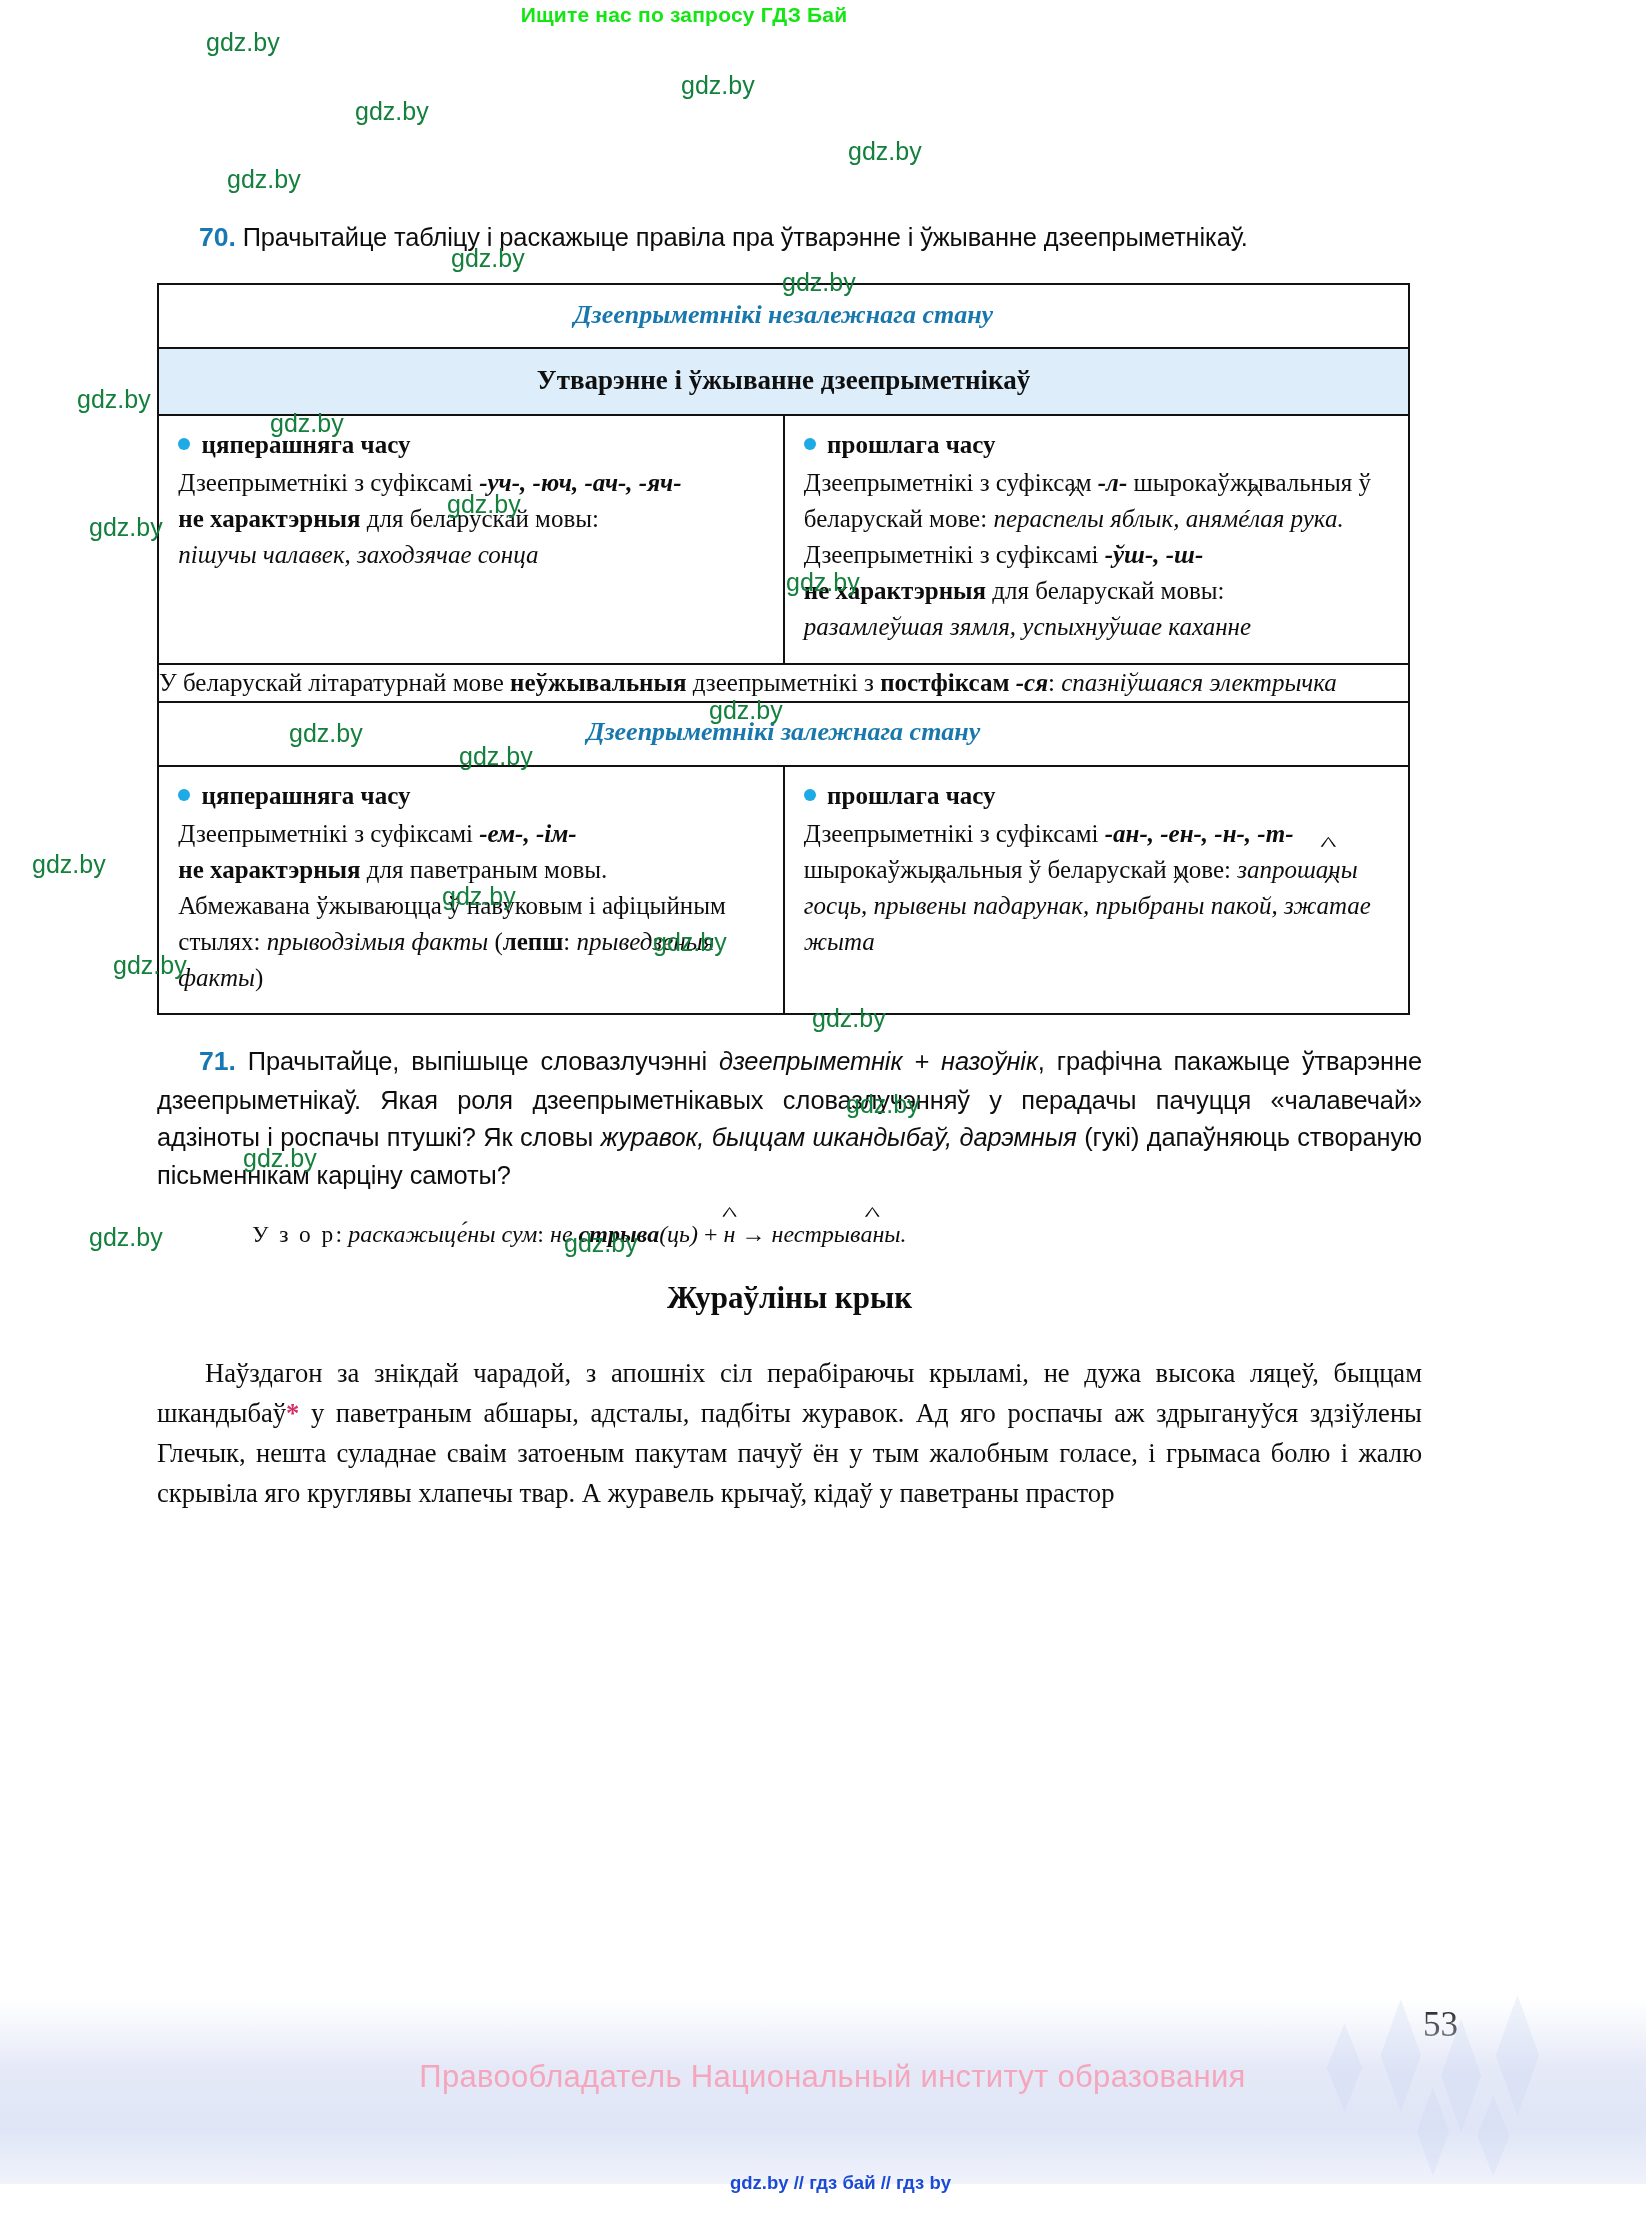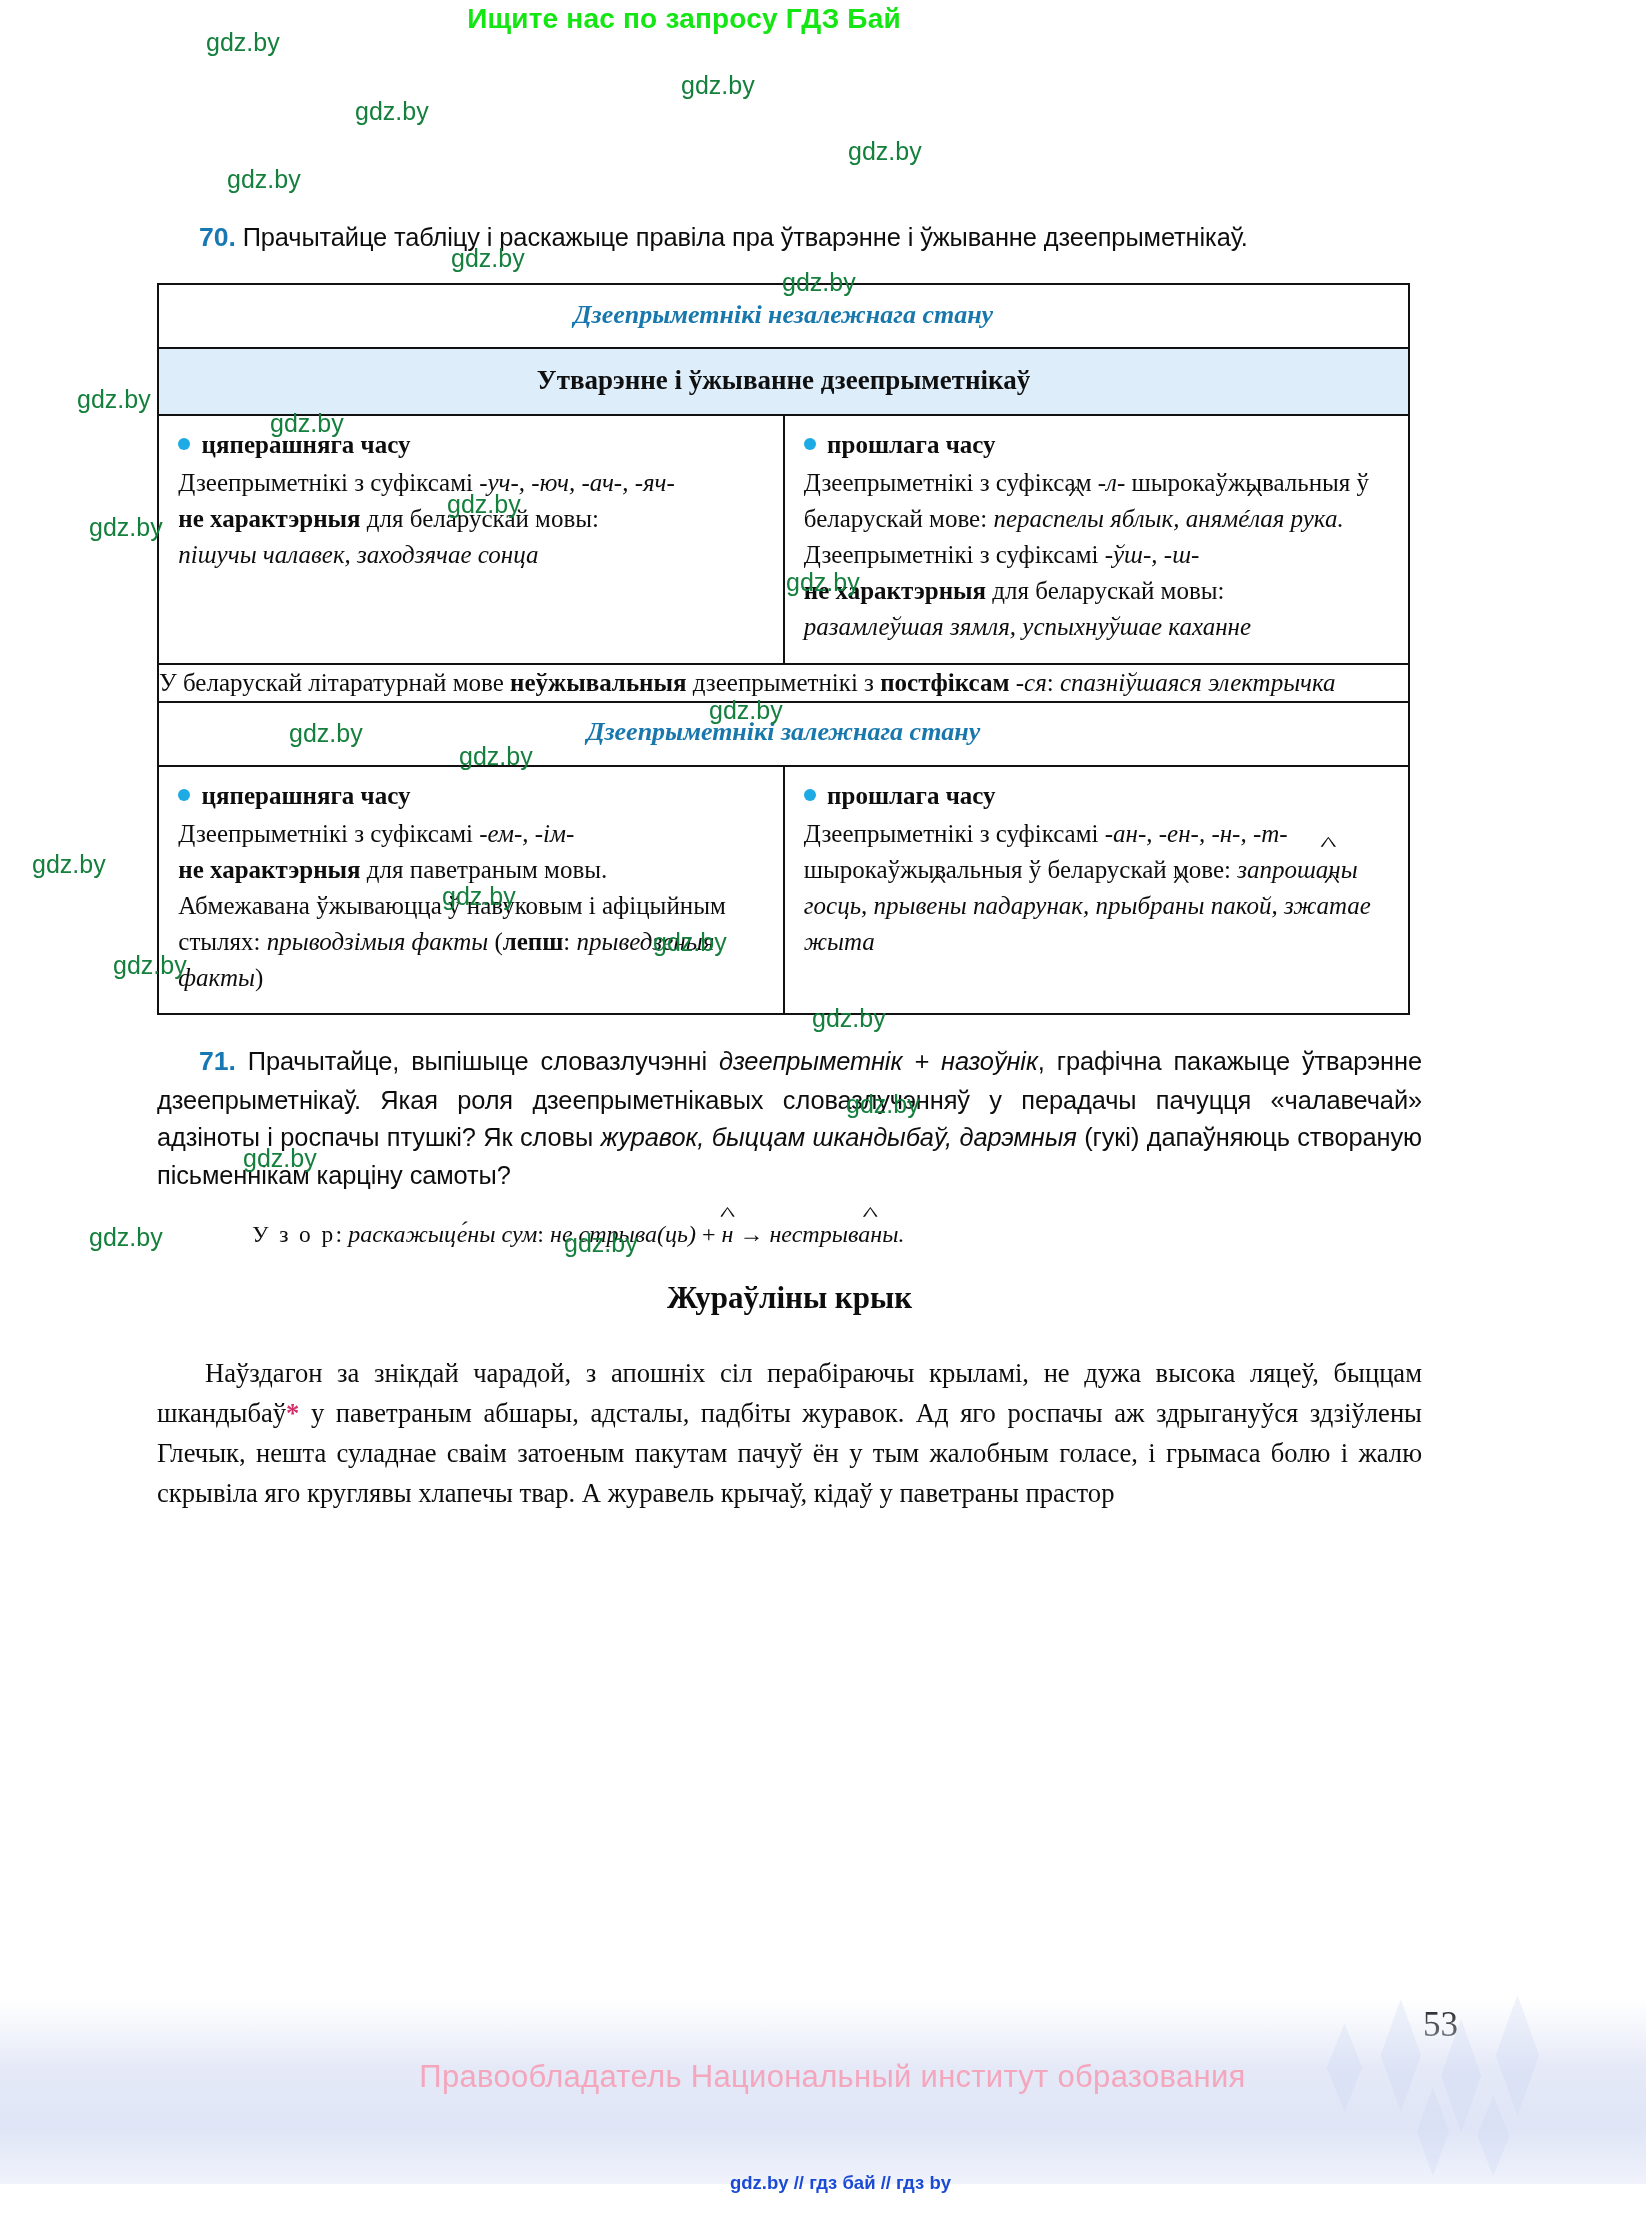--- a/index.html
+++ b/index.html
@@ -16,21 +16,21 @@
   }
 
   
   #promo-banner {
     position: absolute;
     top: 3.2px;
     left: 0;
     width: 1368px;
     text-align: center;
     font-family: "Liberation Sans", sans-serif;
-    font-size: 28px;
+    font-size: 21px;
     font-weight: 700;
     color: #13e613;
     letter-spacing: 0.2px;
   }
 
   
   #page {
     position: absolute;
     top: 0;
     left: 0;
@@ -118,21 +118,21 @@
     display: inline-block;
     width: 12px;
     height: 12px;
     border-radius: 50%;
     background: #1eaae4;
     margin-right: 11.3px;
     vertical-align: 0.12em;
   }
   .b { font-weight: 700; }
   .it { font-style: italic; }
-  .bi { font-weight: 400; font-style: italic; }
+  .bi { font-weight: 700; font-style: italic; }
 
   
   .marked {
     position: relative;
     display: inline-block;
   }
   .marked::before {
     content: "";
     position: absolute;
     left: 50%;

